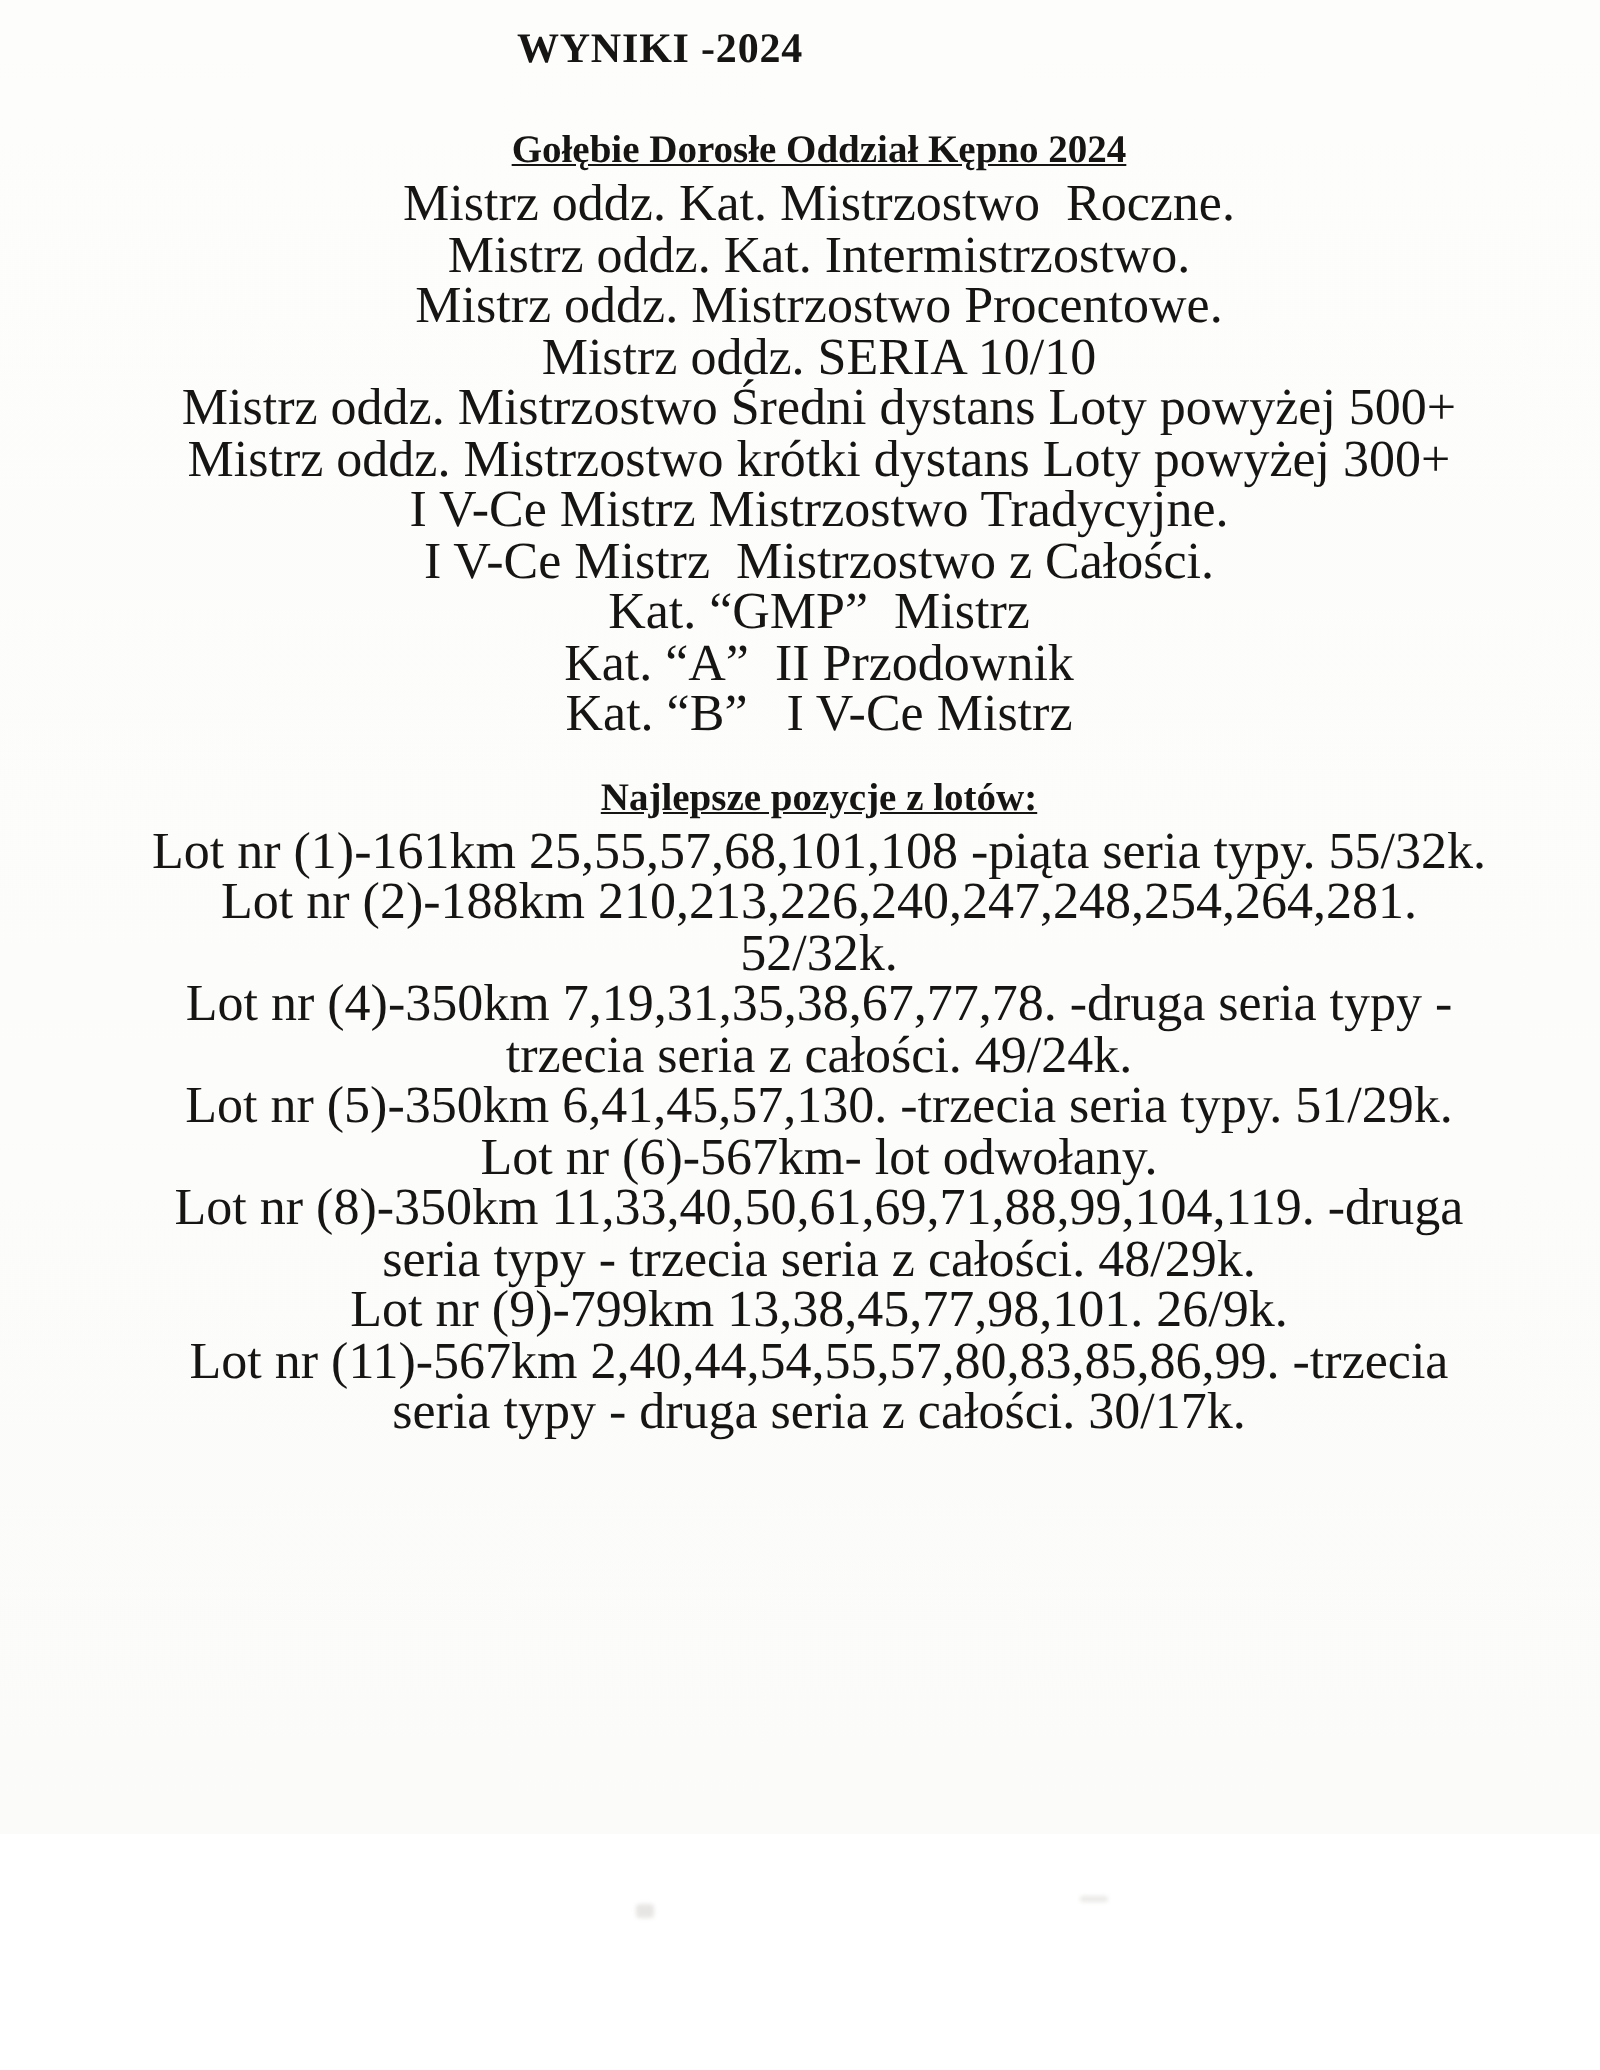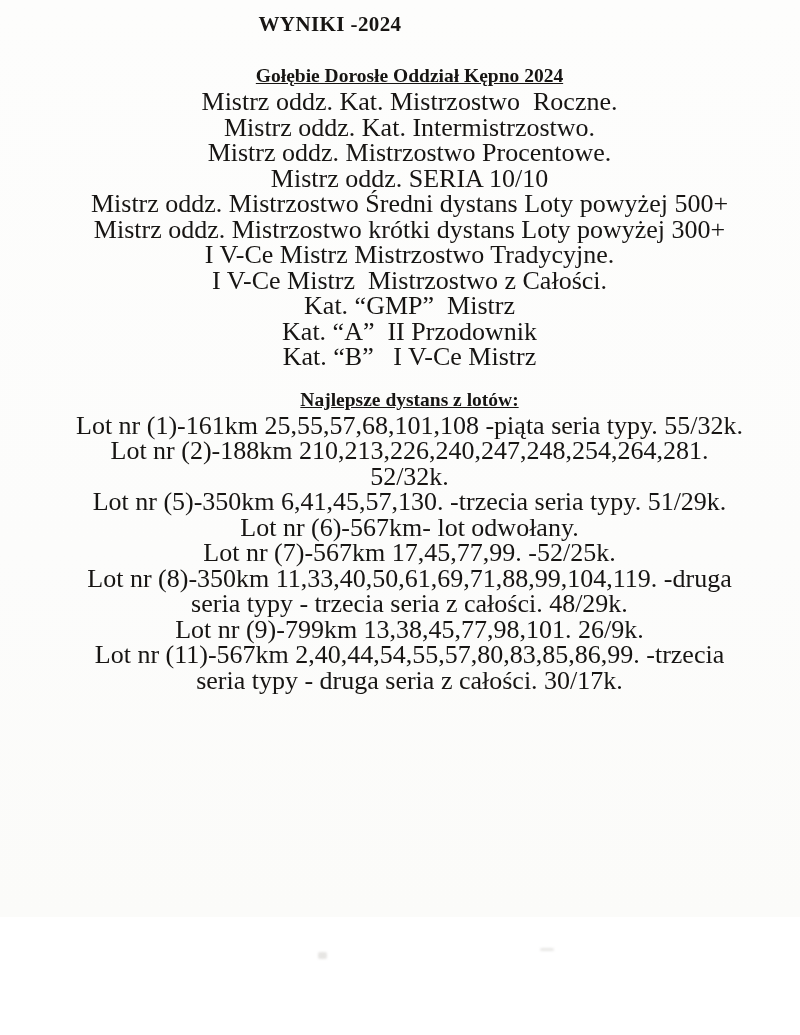--- a/index.html
+++ b/index.html
@@ -85,26 +85,26 @@
         <div class="line">Mistrz oddz. SERIA 10/10</div>
         <div class="line">Mistrz oddz. Mistrzostwo Średni dystans Loty powyżej 500+</div>
         <div class="line">Mistrz oddz. Mistrzostwo krótki dystans Loty powyżej 300+</div>
         <div class="line">I V-Ce Mistrz Mistrzostwo Tradycyjne.</div>
         <div class="line">I V-Ce Mistrz  Mistrzostwo z Całości.</div>
         <div class="line">Kat. “GMP”  Mistrz</div>
         <div class="line">Kat. “A”  II Przodownik</div>
         <div class="line">Kat. “B”   I V-Ce Mistrz</div>
       </div>
       <div class="section">
-        <div class="section-heading">Najlepsze dystans z lotów:</div>
+        <div class="section-heading">Najlepsze pozycje z lotów:</div>
         <div class="line">Lot nr (1)-161km 25,55,57,68,101,108 -piąta seria typy. 55/32k.</div>
         <div class="line">Lot nr (2)-188km 210,213,226,240,247,248,254,264,281. 52/32k.</div>
+        <div class="line">Lot nr (4)-350km 7,19,31,35,38,67,77,78. -druga seria typy - trzecia seria z całości. 49/24k.</div>
         <div class="line">Lot nr (5)-350km 6,41,45,57,130. -trzecia seria typy. 51/29k.</div>
         <div class="line">Lot nr (6)-567km- lot odwołany.</div>
-        <div class="line">Lot nr (7)-567km 17,45,77,99. -52/25k.</div>
         <div class="line">Lot nr (8)-350km 11,33,40,50,61,69,71,88,99,104,119. -druga seria typy - trzecia seria z całości. 48/29k.</div>
         <div class="line">Lot nr (9)-799km 13,38,45,77,98,101. 26/9k.</div>
         <div class="line">Lot nr (11)-567km 2,40,44,54,55,57,80,83,85,86,99. -trzecia seria typy - druga seria z całości. 30/17k.</div>
       </div>
     </div>
   <div class="artifact artifact-1"></div>
   <div class="artifact artifact-2"></div>
 </div>
 
 </body></html>

